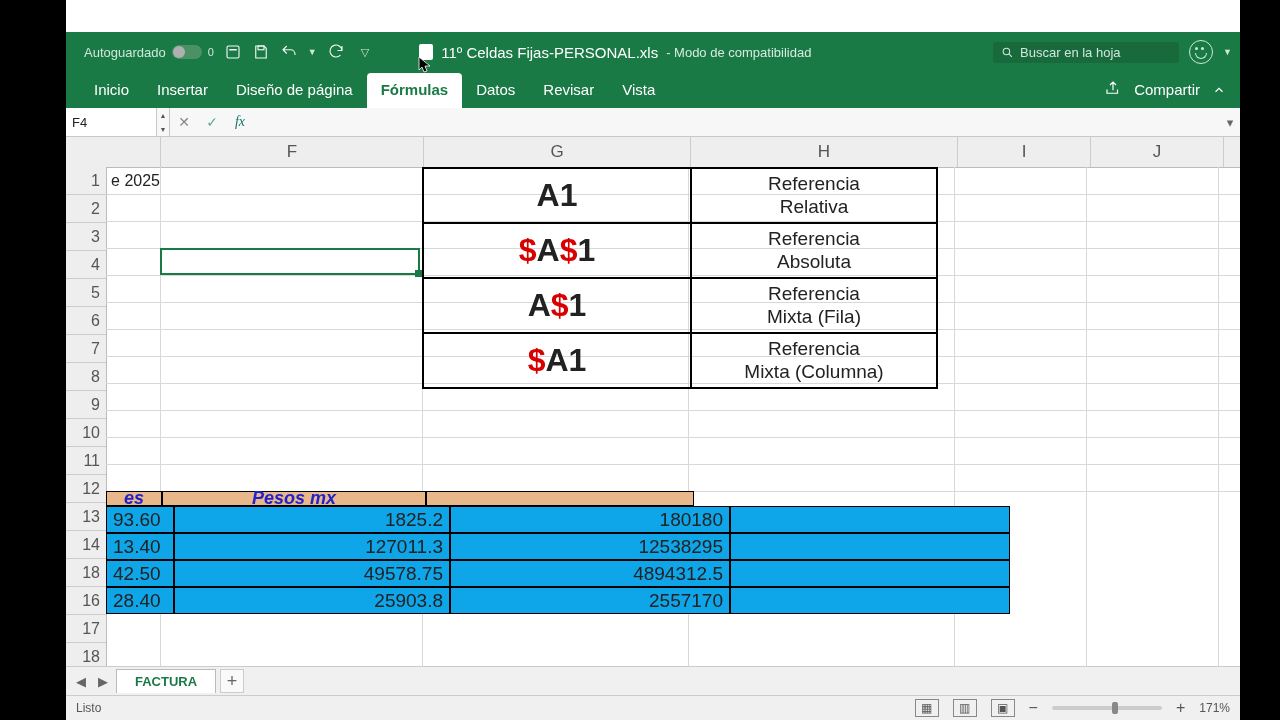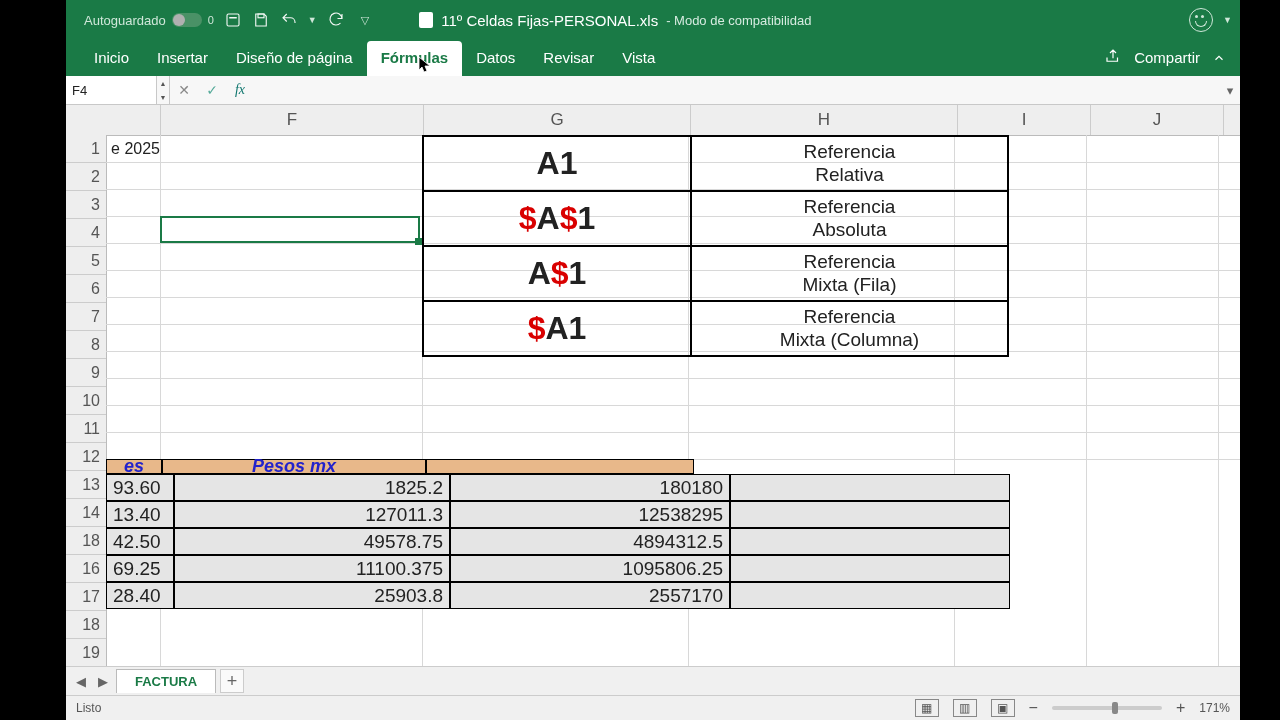--- a/index.html
+++ b/index.html
@@ -1,18 +1,18 @@
 <!DOCTYPE html>
 <html><head>
 <meta charset="utf-8">
 <style>
   html,body{margin:0;padding:0;font-family:-apple-system,Helvetica,Arial,sans-serif;font-size:13px;color:#222;background:#000;}
   .app{width:1280px;height:720px;position:relative;background:#fff;margin:0 auto;}
   
-  .titlebar{height:40px;background:#1a7a46;display:flex;align-items:center;color:#fff;font-size:14px;padding:0 8px;gap:10px;}
+  .titlebar{height:40px;background:#1a7a46;display:flex;align-items:center;color:#fff;font-size:14px;padding:0 8px;gap:10px;margin-top:32px;}
   .left-black{width:66px;height:720px;background:#000;position:absolute;left:0;top:0;}
   .right-black{width:40px;height:720px;background:#000;position:absolute;right:0;top:0;}
   .inner{position:absolute;left:66px;right:40px;top:0;bottom:0;display:flex;flex-direction:column;background:#fff;}
   .autosave{display:flex;align-items:center;gap:6px;color:#cfe7d9;font-size:13px;margin-left:10px;}
   .toggle{width:30px;height:14px;border-radius:8px;background:#4a9166;position:relative;}
   .toggle::after{content:"";position:absolute;left:1px;top:1px;width:12px;height:12px;border-radius:50%;background:#b0b0b0;}
   .tb-ico{width:18px;height:18px;display:flex;align-items:center;justify-content:center;color:#fff;opacity:.95;}
   .tb-ico svg{width:18px;height:18px;stroke:#fff;fill:none;stroke-width:1.5;}
   .title-group{display:flex;align-items:center;gap:8px;margin-left:40px;}
   .doc-ico{width:14px;height:16px;background:#fff;border-radius:2px;}
@@ -48,28 +48,28 @@
   .rowheads{position:absolute;left:0;top:30px;bottom:0;width:40px;background:#eee;border-right:1px solid #bbb;}
   .rh{height:27px;border-bottom:1px solid #ccc;display:flex;align-items:center;justify-content:flex-end;padding-right:6px;font-size:16px;color:#555;}
   .cells{position:absolute;left:40px;top:30px;right:0;bottom:0;}
   
   .cE{width:54px;} .cF{width:262px;} .cG{width:266px;} .cH{width:266px;} .cI{width:132px;} .cJ{width:132px;}
   
   .reftable{position:absolute;left:316px;top:0;border:2px solid #000;}
   .refrow{display:flex;height:53px;}
   .refrow+.refrow{border-top:2px solid #000;}
   .refG{width:266px;border-right:2px solid #000;display:flex;align-items:center;justify-content:center;font-size:32px;font-weight:700;font-family:Arial,sans-serif;}
-  .refH{width:315px;display:flex;flex-direction:column;align-items:center;justify-content:center;font-size:19px;line-height:1.2;}
+  .refH{width:244px;display:flex;flex-direction:column;align-items:center;justify-content:center;font-size:19px;line-height:1.2;}
   .dollar{color:#d90000;}
   
   .ytab{position:absolute;left:0;top:324px;}
   .yhead{display:flex;height:15px;}
   .yhead div{background:#e8b88a;border:1px solid #000;display:flex;align-items:center;justify-content:center;font-size:18px;font-weight:700;font-style:italic;color:#2222cc;}
   .yrow{display:flex;height:27px;}
-  .yrow div{background:#e5e5e5;border:1px solid #000;display:flex;align-items:center;font-size:19px;padding:0 6px;}
+  .yrow div{background:#0ea5e9;border:1px solid #000;display:flex;align-items:center;font-size:19px;padding:0 6px;}
   .yrow .num{justify-content:flex-end;}
   .yrow .clip{justify-content:flex-start;overflow:hidden;}
   
   .gl-v{position:absolute;top:0;bottom:0;width:1px;background:#d8d8d8;}
   .gl-h{position:absolute;left:0;right:0;height:1px;background:#d8d8d8;}
   
   .sel{position:absolute;border:2px solid #1a7a46;left:54px;top:81px;width:260px;height:27px;box-sizing:border-box;}
   .sel::after{content:"";position:absolute;right:-4px;bottom:-4px;width:7px;height:7px;background:#1a7a46;}
   .e1{position:absolute;left:0;top:0;width:54px;height:27px;display:flex;align-items:center;justify-content:flex-end;font-size:16px;overflow:hidden;}
   
@@ -124,20 +124,27 @@
             <path d="M20 10a8 8 0 10-2 6M20 4v6h-6"></path>
           </svg>
         </span>
       <span style="color:#cfe7d9;font-size:11px;margin-left:6px;">▽</span>
       <div class="title-group">
         <span class="doc-ico"></span>
         <span class="title-main">11º Celdas Fijas-PERSONAL.xls</span>
         <span class="title-sub"> -  Modo de compatibilidad</span>
       </div>
       <div class="search-wrap">
+        <div class="search-box">
+          <svg width="13" height="13" viewBox="0 0 24 24" style="stroke:#cfe7d9;fill:none;stroke-width:2;">
+              <circle cx="10" cy="10" r="6"></circle>
+              <path d="M20 20l-5-5"></path>
+            </svg>
+          <span>Buscar en la hoja</span>
+        </div>
         <span class="smile"></span>
         <span style="color:#cfe7d9;font-size:9px;">▼</span>
       </div>
     </div>
 
     <div class="ribbon">
       <div class="tab">Inicio</div>
       <div class="tab">Insertar</div>
       <div class="tab">Diseño de página</div>
       <div class="tab active">Fórmulas</div>
@@ -290,26 +297,20 @@
               <div class="num" style="width:266px;">12538295</div>
               <div style="width:266px;"></div>
             </div>
           <div class="yrow">
               <div class="clip" style="width:54px;">42.50</div>
               <div class="num" style="width:262px;">49578.75</div>
               <div class="num" style="width:266px;">4894312.5</div>
               <div style="width:266px;"></div>
             </div>
           <div class="yrow">
-              <div class="clip" style="width:54px;">69.25</div>
-              <div class="num" style="width:262px;">11100.375</div>
-              <div class="num" style="width:266px;">1095806.25</div>
-              <div style="width:266px;"></div>
-            </div>
-          <div class="yrow">
               <div class="clip" style="width:54px;">28.40</div>
               <div class="num" style="width:262px;">25903.8</div>
               <div class="num" style="width:266px;">2557170</div>
               <div style="width:266px;"></div>
             </div>
         </div>
       </div>
     </div>
 
     <div class="sheetbar">

